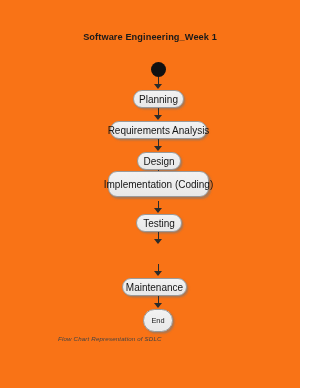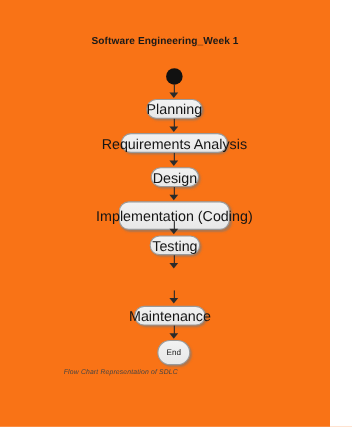--- a/index.html
+++ b/index.html
@@ -61,21 +61,21 @@
     position: absolute;
     box-sizing: border-box;
     background: #ececec;
     border: 1px solid #9a9a9a;
     border-radius: 9px;
     box-shadow: 1.5px 1.5px 1.6px rgba(120,120,120,0.55);
     display: flex;
     align-items: center;
     justify-content: center;
     color: #151515;
-    font-size: 13px;
+    font-size: 10px;
     white-space: nowrap;
     background-image: linear-gradient(to bottom, #f2f2f2 0%, #e8e8e8 100%);
   }
 
   .node.end-node {
     border-radius: 12px;
     font-size: 7.4px;
   }
 
   
@@ -135,21 +135,21 @@
     <div class="conn" style="top:139px; height:8px;"></div>
     <div class="arrowhead" style="top:146px;"></div>
 
     <div class="node" style="left:137px; top:152px; width:44px; height:18px;text-align:center;">
       <span>Design</span>
     </div>
 
     <div class="conn" style="top:170px; height:8px;"></div>
     <div class="arrowhead" style="top:177px;"></div>
 
-    <div class="node" style="left:108px; top:183px; width:101px; height:26px;">
+    <div class="node" style="left:108px; top:171px; width:101px; height:26px;">
       <span>Implementation (Coding)</span>
     </div>
 
     <div class="conn" style="top:201px; height:8px;"></div>
     <div class="arrowhead" style="top:208px;"></div>
 
     <div class="node" style="left:136px; top:214px; width:46px; height:18px;">
       <span>Testing</span>
     </div>
 

